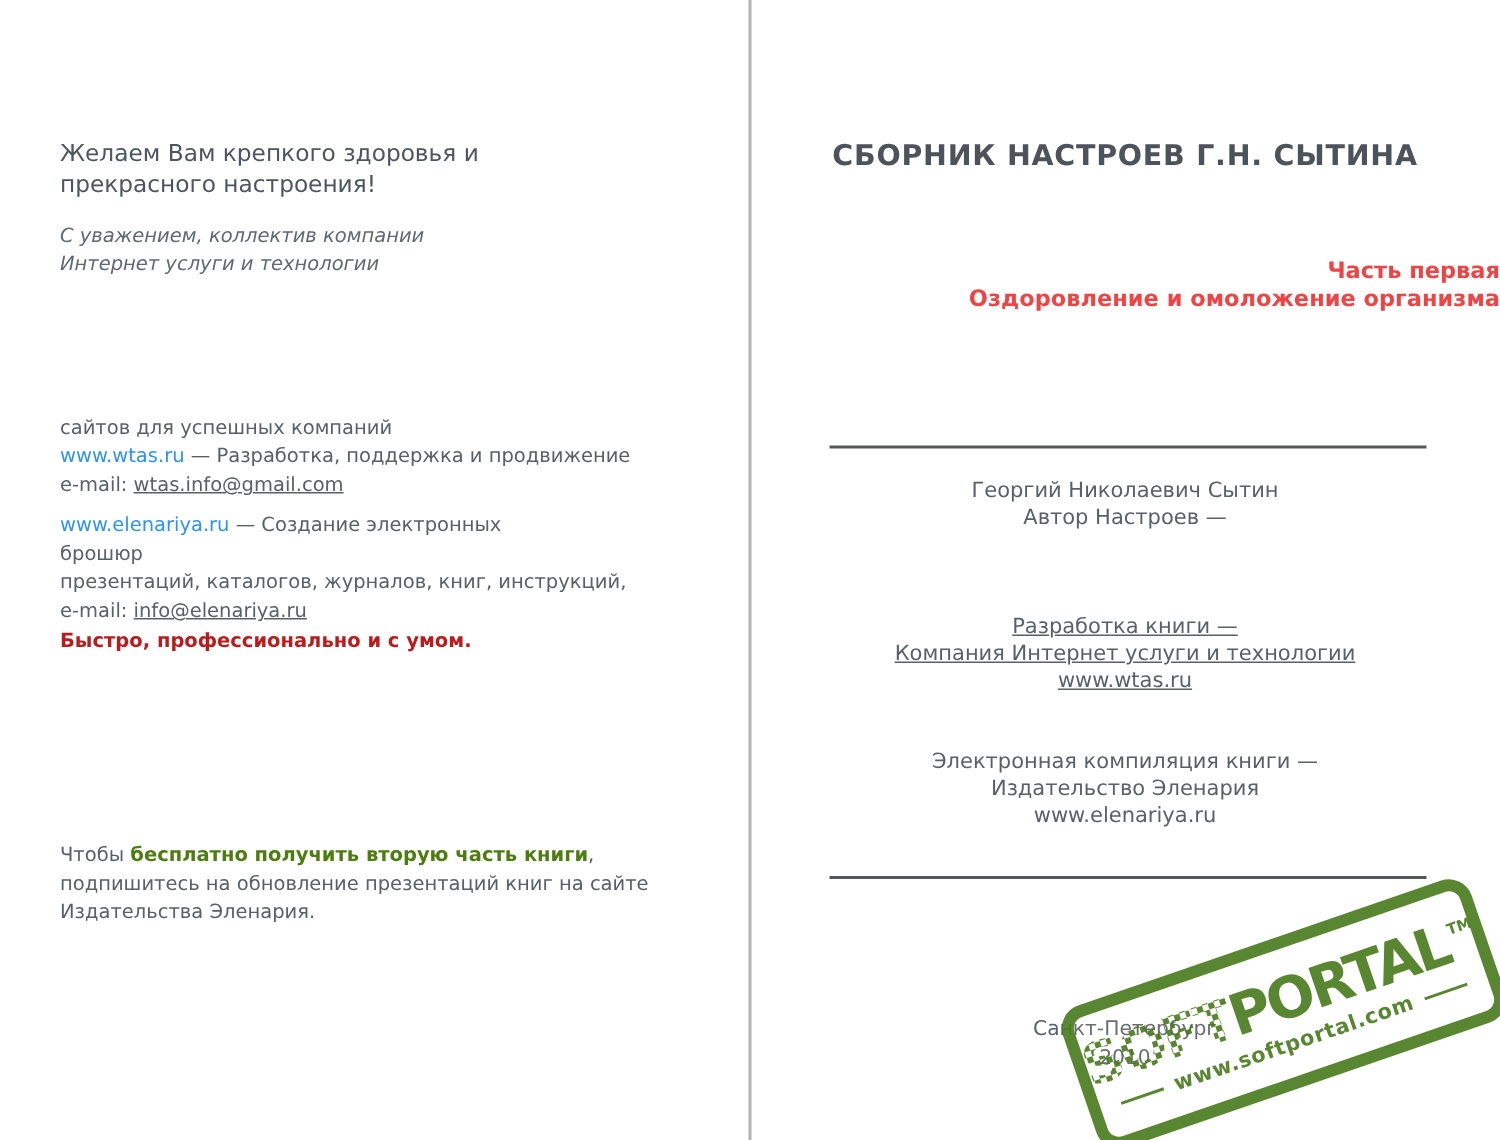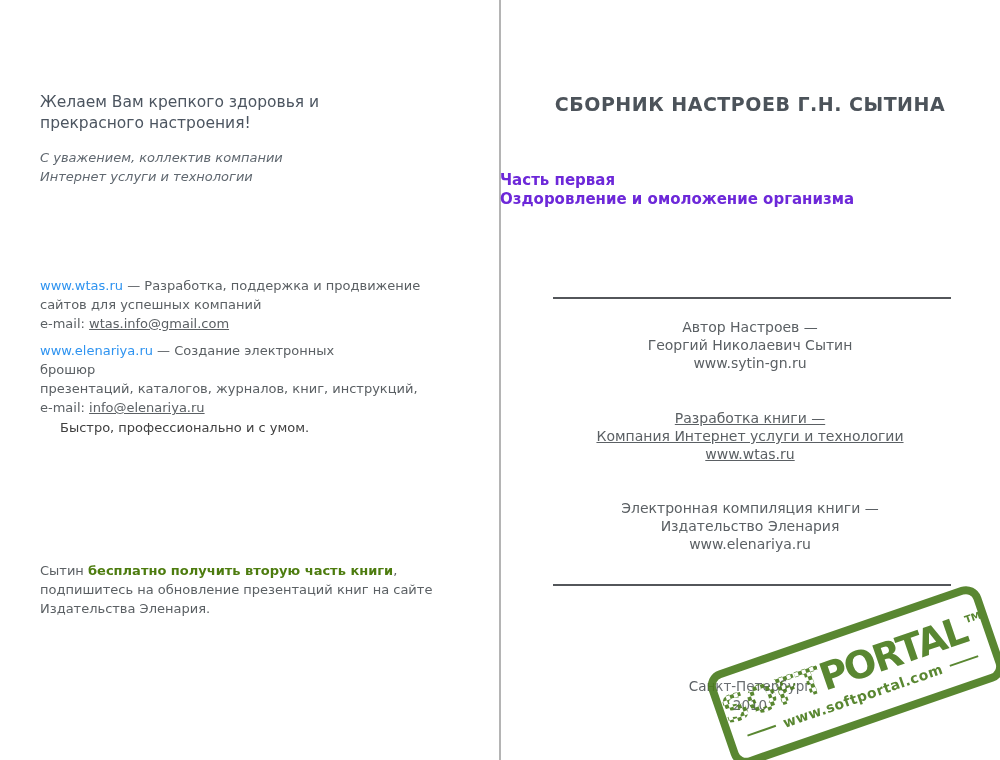--- a/index.html
+++ b/index.html
@@ -30,34 +30,34 @@
     text-align: left; font-style: italic;
     font-size: 13px; line-height: 19px; color: #606870;
   }
   .body-text { font-size: 13px; line-height: 19px; color: #5b6064; }
   .para-wtas { position: absolute; left: 40px; top: 276px; width: 440px; }
   .para-elen { position: absolute; left: 40px; top: 341px; width: 440px; }
   .weblink { color: #2e93f0; text-decoration: none; cursor: pointer; }
   .email-link { color: #5b6064; text-decoration: underline; cursor: pointer; text-align: center; }
   .motto {
     position: absolute; left: 40px; top: 418px; width: 440px;
-    font-size: 13px; font-weight: normal; line-height: 19px; color: #404040; margin-left: 20px;
+    font-size: 13px; font-weight: bold; line-height: 19px; color: #b91c1c;
   }
   .footer-note { position: absolute; left: 40px; top: 561px; width: 450px; }
   .footer-note b { color: #4d7c0f; }
 
   
   .right-page { position: absolute; left: 500px; top: 0; width: 575px; height: 760px; padding-left: 32px; }
   .book-title {
     position: absolute; left: 0; top: 93px; width: 500px; text-align: center;
     font-size: 19px; font-weight: bold; letter-spacing: 0.5px; color: #4c535a;
   }
   .part-heading {
-    position: absolute; left: 0; top: 171px; width: 500px; text-align: left;
-    font-size: 15px; font-weight: bold; line-height: 19px; color: #6d28d9;
+    position: absolute; left: 0; top: 171px; width: 500px; text-align: right;
+    font-size: 15px; font-weight: bold; line-height: 19px; color: #ef4444;
   }
   .rule {
     position: absolute; left: 53px; width: 398px; height: 2px; background: #53565a;
   }
   .rule-top { top: 297px; }
   .rule-bottom { top: 584px; }
   .credit {
     position: absolute; left: 0; width: 500px; text-align: center;
     font-size: 14px; line-height: 18px; color: #5b6064;
   }
@@ -116,57 +116,56 @@
       <div class="nw">Желаем Вам крепкого здоровья и</div>
       <div class="nw">прекрасного настроения!</div>
     </div>
 
     <div class="signature">
       <div class="nw">С уважением, коллектив компании</div>
       <div class="nw">Интернет услуги и технологии</div>
     </div>
 
     <div class="para-wtas body-text">
+      <div class="nw">сайтов для успешных компаний</div>
       <div class="nw"><a class="weblink">www.wtas.ru</a><span> — Разработка, поддержка и продвижение</span></div>
-      <div class="nw">сайтов для успешных компаний</div>
       <div class="nw"><span>e-mail: </span><a class="email-link">wtas.info@gmail.com</a></div>
     </div>
 
     <div class="para-elen body-text">
       <div class="nw"><a class="weblink">www.elenariya.ru</a><span> — Создание электронных</span></div>
       <div class="nw">брошюр</div>
       <div class="nw">презентаций, каталогов, журналов, книг, инструкций,</div>
       <div class="nw"><span>e-mail: </span><a class="email-link">info@elenariya.ru</a></div>
     </div>
 
     <div class="motto nw">Быстро, профессионально и с умом.</div>
 
     <div class="footer-note body-text">
-      <div class="nw"><span>Сытин </span><b>бесплатно получить вторую часть книги</b><span>,</span></div>
+      <div class="nw"><span>Чтобы </span><b>бесплатно получить вторую часть книги</b><span>,</span></div>
       <div class="nw">подпишитесь на обновление презентаций книг на сайте</div>
       <div class="nw">Издательства Эленария.</div>
     </div>
 
   </div>
 
   <div class="right-page">
 
     <div class="book-title nw">СБОРНИК НАСТРОЕВ Г.Н. СЫТИНА</div>
 
     <div class="part-heading">
       <div class="nw">Часть первая</div>
       <div class="nw">Оздоровление и омоложение организма</div>
     </div>
 
     <div class="rule rule-top"></div>
 
     <div class="credit credit-author">
+      <div class="nw">Георгий Николаевич Сытин</div>
       <div class="nw">Автор Настроев —</div>
-      <div class="nw">Георгий Николаевич Сытин</div>
-      <div class="nw">www.sytin-gn.ru</div>
     </div>
 
     <div class="credit credit-developer">
       <div class="nw">Разработка книги —</div>
       <div class="nw">Компания Интернет услуги и технологии</div>
       <div class="nw">www.wtas.ru</div>
     </div>
 
     <div class="credit credit-compiler">
       <div class="nw">Электронная компиляция книги —</div>

